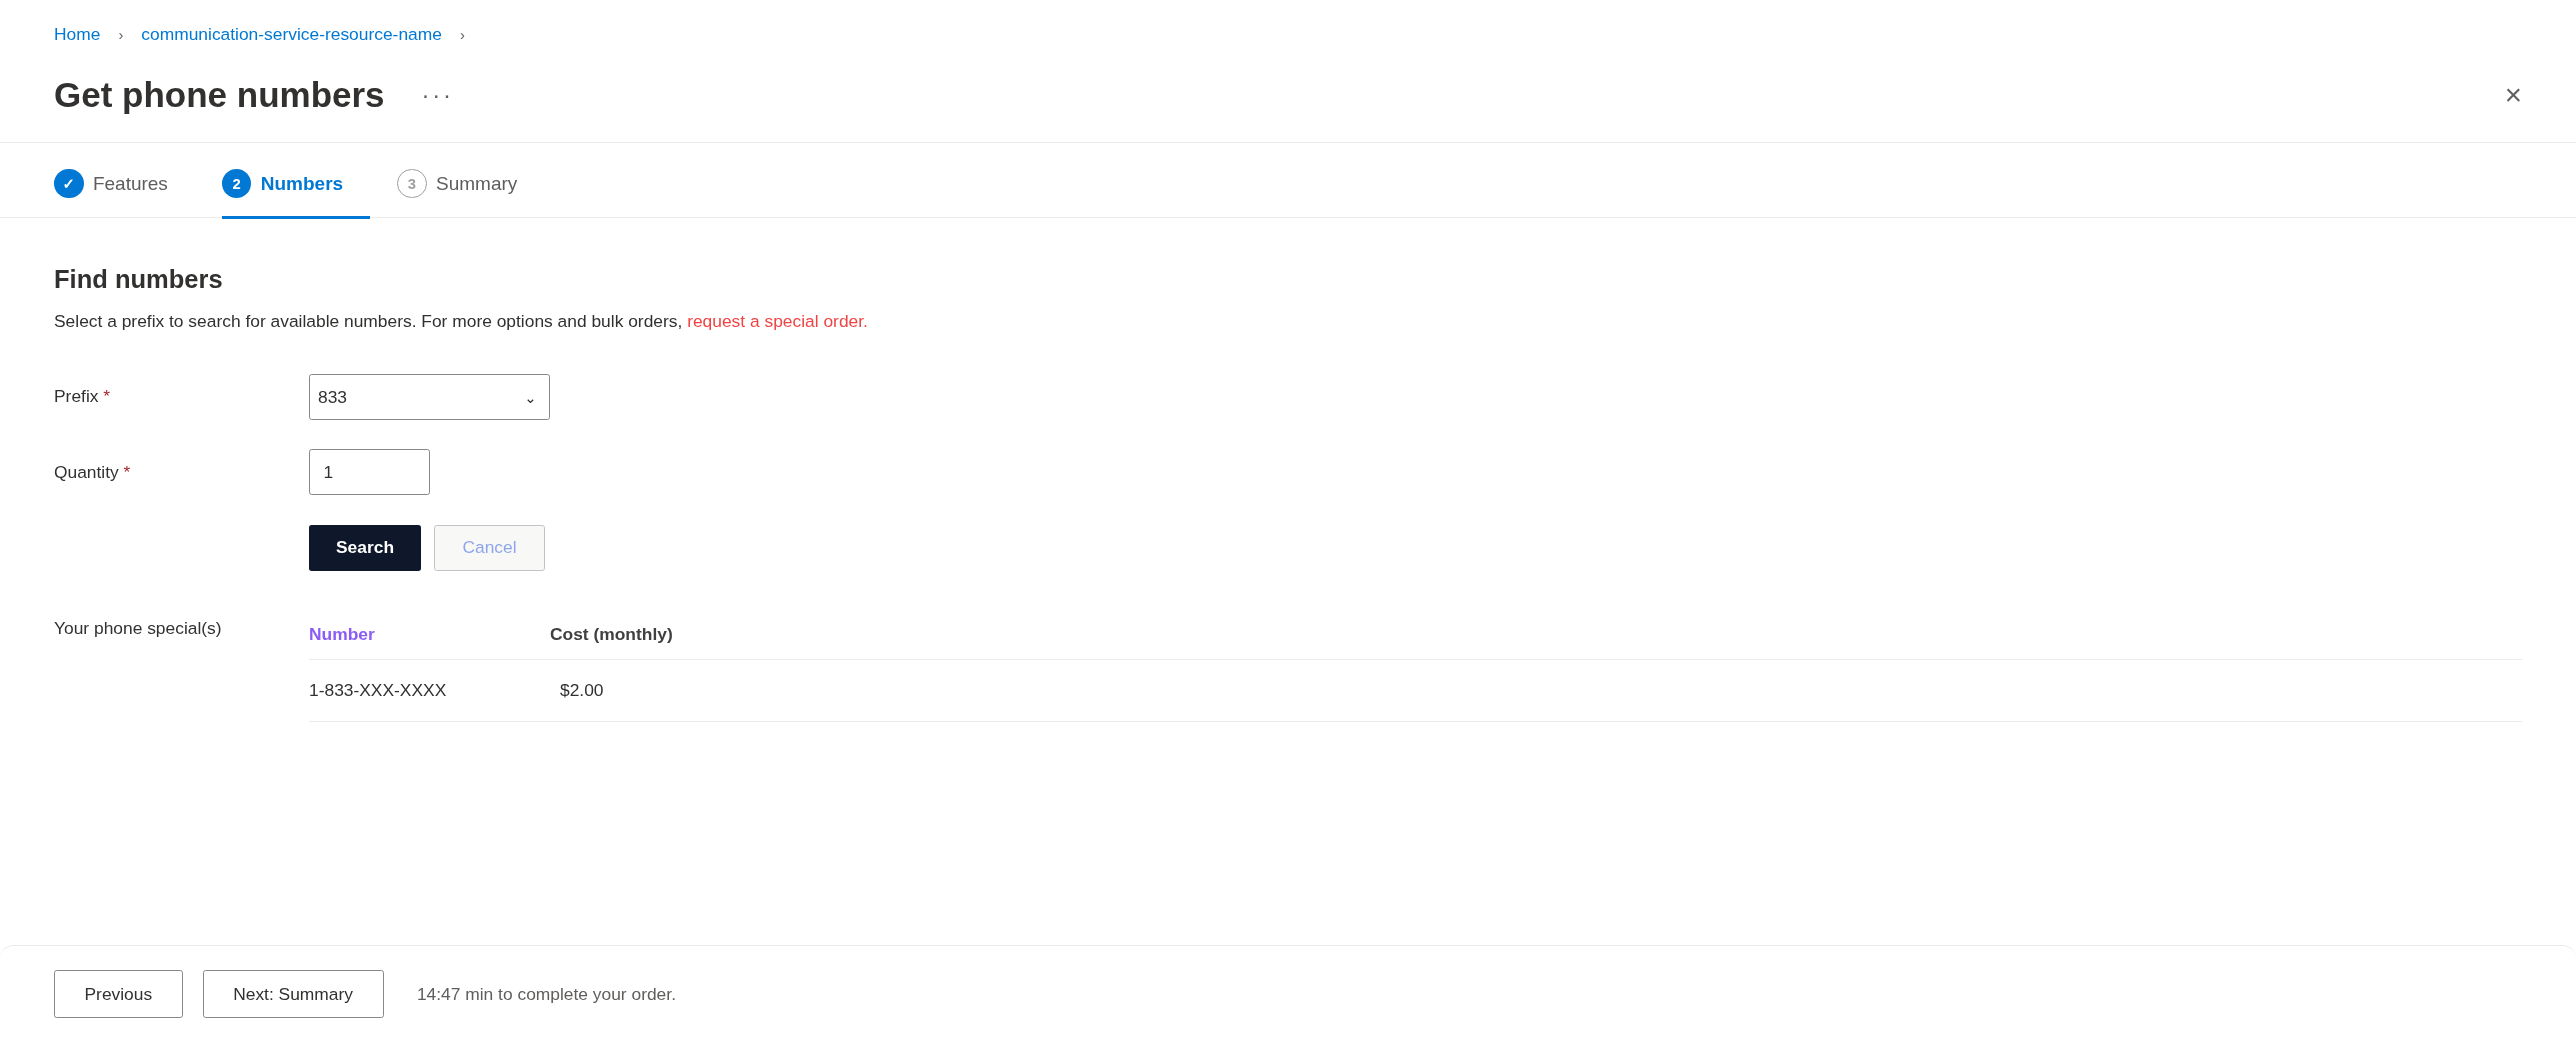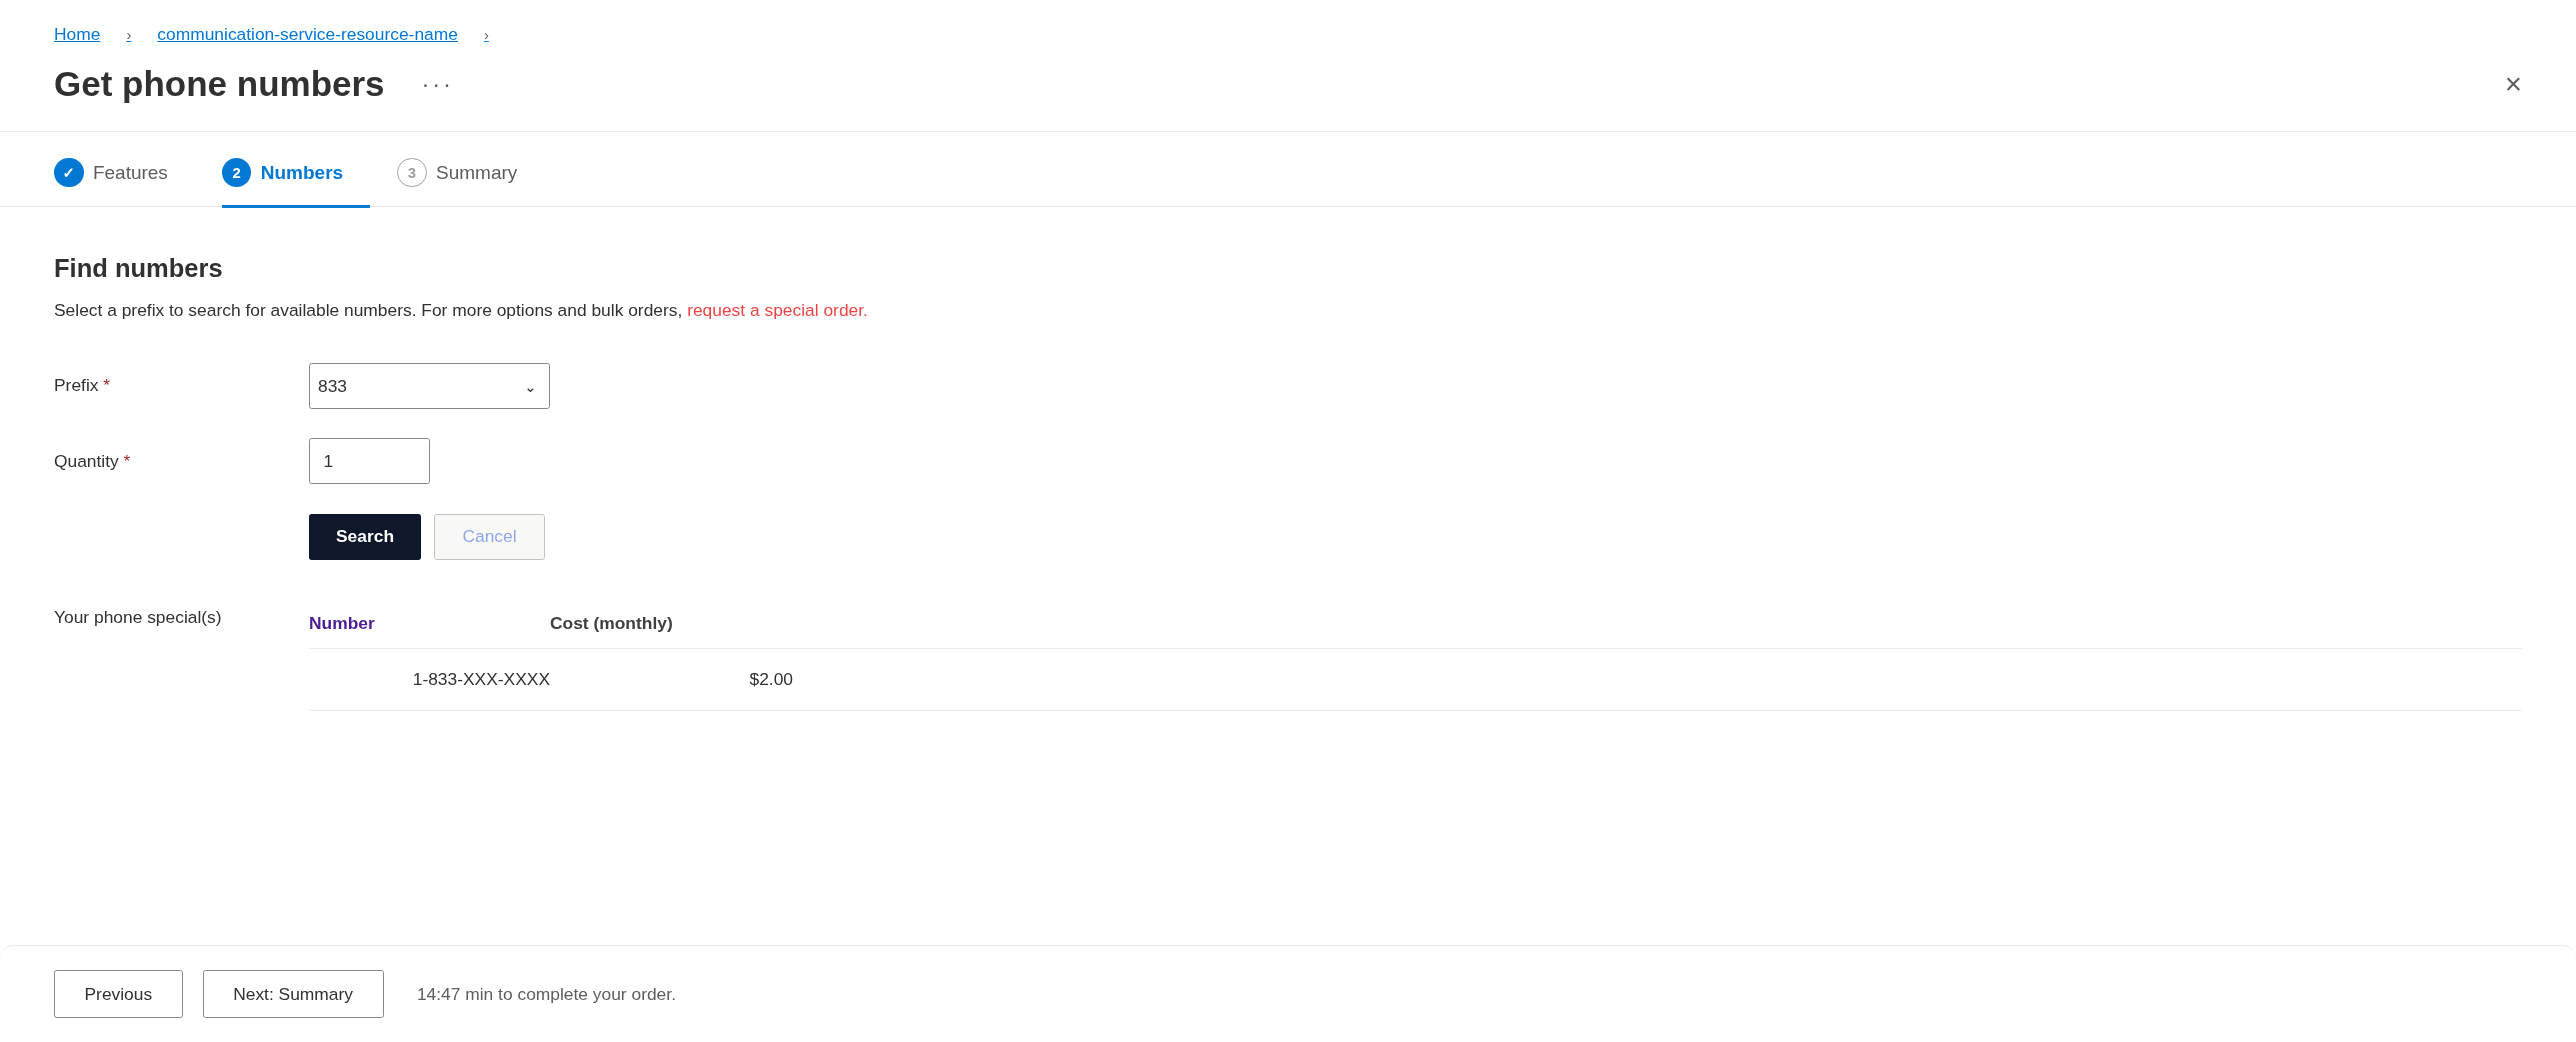--- a/index.html
+++ b/index.html
@@ -22,25 +22,24 @@
     }
 
     
     .header {
       padding: 24px 54px 0 54px;
     }
 
     .breadcrumb {
       display: flex;
       align-items: center;
-      gap: 26px;
+      gap: 18px;
       font-size: 17.4px;
       color: #0078d4;
-      margin-bottom: 19px;
-      text-decoration: underline;
+      margin-bottom: 30px;
     }
 
     .breadcrumb-separator {
       color: #605e5c;
       font-size: 14.8px;
     }
 
     .breadcrumb-item {
       color: #0078d4;
       cursor: pointer;
@@ -312,36 +311,35 @@
       display: flex;
       padding: 13.4px 0 13.4px 0;
       border-bottom: 1.3px solid #edebe9;
       gap: 0;
     }
 
     .phone-col-number {
       width: 241px;
       font-size: 17.4px;
       font-weight: 600;
-      color: #4c1d95;
+      color: #8b5cf6;
     }
 
     .phone-col-cost {
       width: 241px;
       font-size: 17.4px;
       font-weight: 600;
       color: #404040;
     }
 
     .phone-table-row {
       display: flex;
       padding: 20px 0;
       border-bottom: 0.7px solid #edebe9;
-      gap: 2px;
-      text-align: right;
+      gap: 10px;
     }
 
     .phone-cell-number {
       width: 241px;
       font-size: 17.4px;
       color: #323130;
     }
 
     .phone-cell-cost {
       width: 241px;

